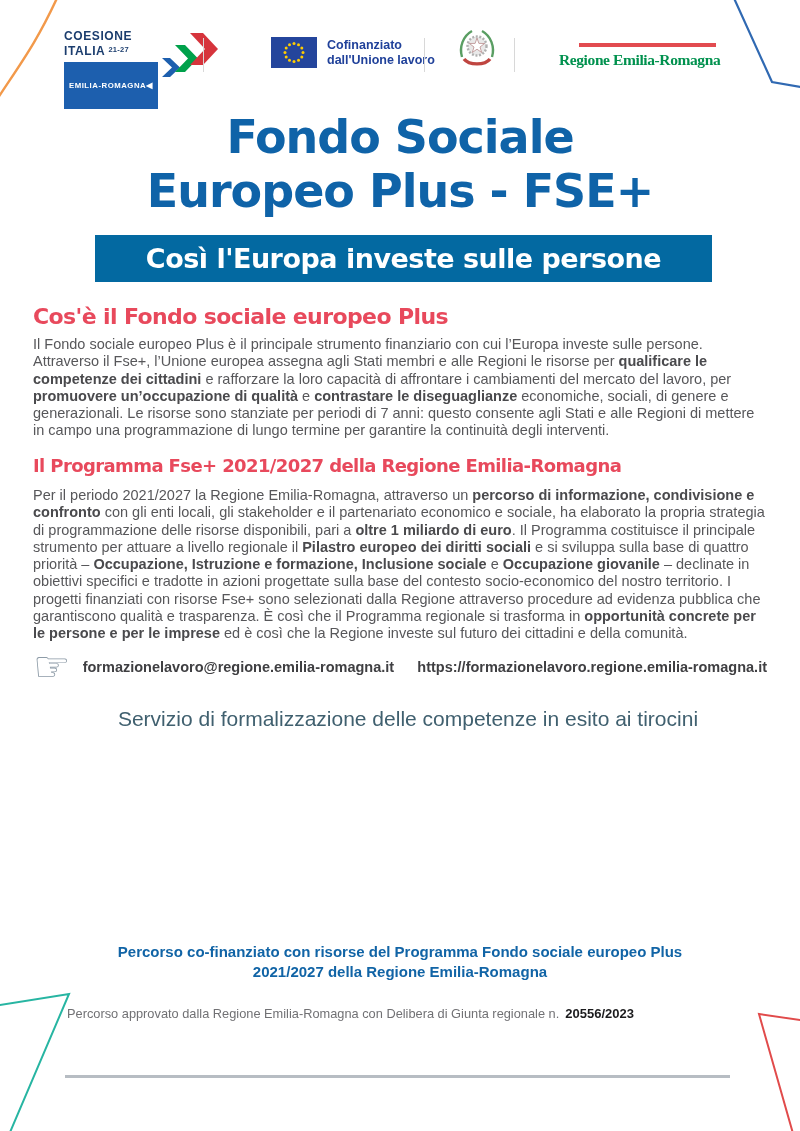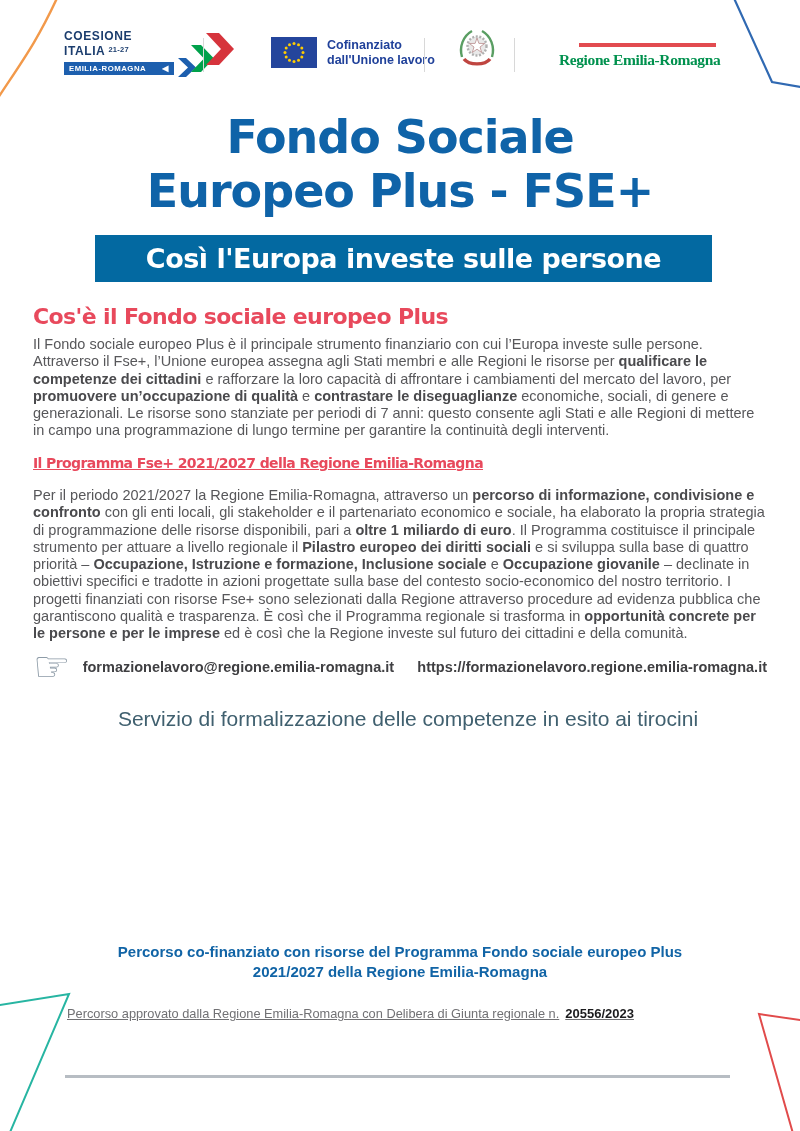--- a/index.html
+++ b/index.html
@@ -11,23 +11,23 @@
   }
   .decor { position:absolute; inset:0; z-index:0; pointer-events:none; }
   .layer { position:absolute; z-index:1; }
 
   
   .logo-coesione { left:64px; top:30px; display:flex; align-items:flex-start; }
   .coesione-text { display:flex; flex-direction:column; }
   .coesione-l1 { font-size:12px; font-weight:800; color:#1b3d6e; letter-spacing:.6px; line-height:13px; }
   .coesione-l2 { font-size:12px; font-weight:800; color:#1b3d6e; letter-spacing:.6px; line-height:13px; }
   .coesione-years { font-size:7.5px; vertical-align:3px; margin-left:3px; letter-spacing:.3px; }
-  .er-bar { margin-top:4px; display:inline-flex; align-items:center; gap:16px;
+  .er-bar { margin-top:4px; display:inline-flex; align-items:center; gap:0;
             background:#1d5fae; color:#fff; font-size:7.8px; font-weight:bold;
-            letter-spacing:.5px; padding:2px 5px; }
+            letter-spacing:.5px; padding:19px 5px; }
   .er-arrow { font-size:8px; line-height:1; }
   .coesione-chevrons { margin-left:2px; margin-top:2px; }
 
   .hsep { width:1px; height:34px; background:#d8d8d8; top:38px; }
 
   .logo-eu { left:240px; top:37px; display:flex; align-items:center; gap:10px;padding-left:31px; }
   .eu-label { font-size:12.5px; font-weight:bold; color:#20419a; line-height:15px; }
 
   .emblem { left:454px; top:27px; }
 
@@ -43,40 +43,40 @@
            font-size:46px; line-height:54px; color:#0f63a8; letter-spacing:-1px; }
   .banner { top:235px; left:95px; width:617px; height:47px; background:#0369a1;
             display:flex; align-items:center; justify-content:center;
             font-family:"DejaVu Sans", sans-serif; font-weight:800;
             font-size:27px; color:#ffffff; letter-spacing:-0.5px; white-space:nowrap; }
 
   
   .h-red { font-family:"DejaVu Sans", sans-serif; font-weight:800;
            color:#e8495c; letter-spacing:-0.6px; white-space:nowrap; }
   .s1h { top:304px; left:33px; font-size:22px; }
-  .s2h { top:455px; left:33px; font-size:14px;text-decoration:underline; }
+  .s2h { top:455px; left:33px; font-size:18px; }
   .para { left:33px; width:736px; font-size:14.5px; line-height:17.3px; color:#57575a; }
   .p1 { top:336px; }
   .p2 { top:487px; }
   .para .b { font-weight:bold; color:#4a4a4d; }
 
   
   .contact { top:644px; left:33px; width:734px; height:46px;
              display:flex; align-items:center; }
   .hand { font-size:42px; line-height:40px; color:#8d9ba7; margin-right:12px; }
   .contact-email { font-weight:bold; font-size:14.5px; color:#3f3f42; text-decoration:none; }
   .contact-url { margin-left:auto; font-weight:bold; font-size:14.5px; color:#3f3f42; text-decoration:none; }
 
   .servizio { top:707px; left:8px; width:100%; text-align:center;
               font-weight:normal; font-size:21px; color:#40606f; }
 
   
   .cofin { top:942px; left:70px; width:660px; text-align:center;
            font-weight:bold; font-size:15px; line-height:20px; color:#1164a6; }
-  .approved { top:1006px; left:67px; font-size:12.8px; color:#717174;text-decoration:underline; }
+  .approved { top:1006px; left:67px; font-size:12.8px; color:#717174; }
   .approved .val { font-weight:bold; color:#1b1b1d; margin-left:6px; font-size:13px; }
   .rifrow { top:1038px; left:67px; font-size:12.8px; color:#717174; }
   .rifrow .val { font-weight:bold; color:#1b1b1d; margin-left:7px; font-size:13px; }
   .sog-label { margin-left:75px; }
   .rule { top:1075px; left:65px; width:665px; height:3px; background:#b7bdc3; }
 </style>
 </head>
 <body>
 
 <div class="page">

